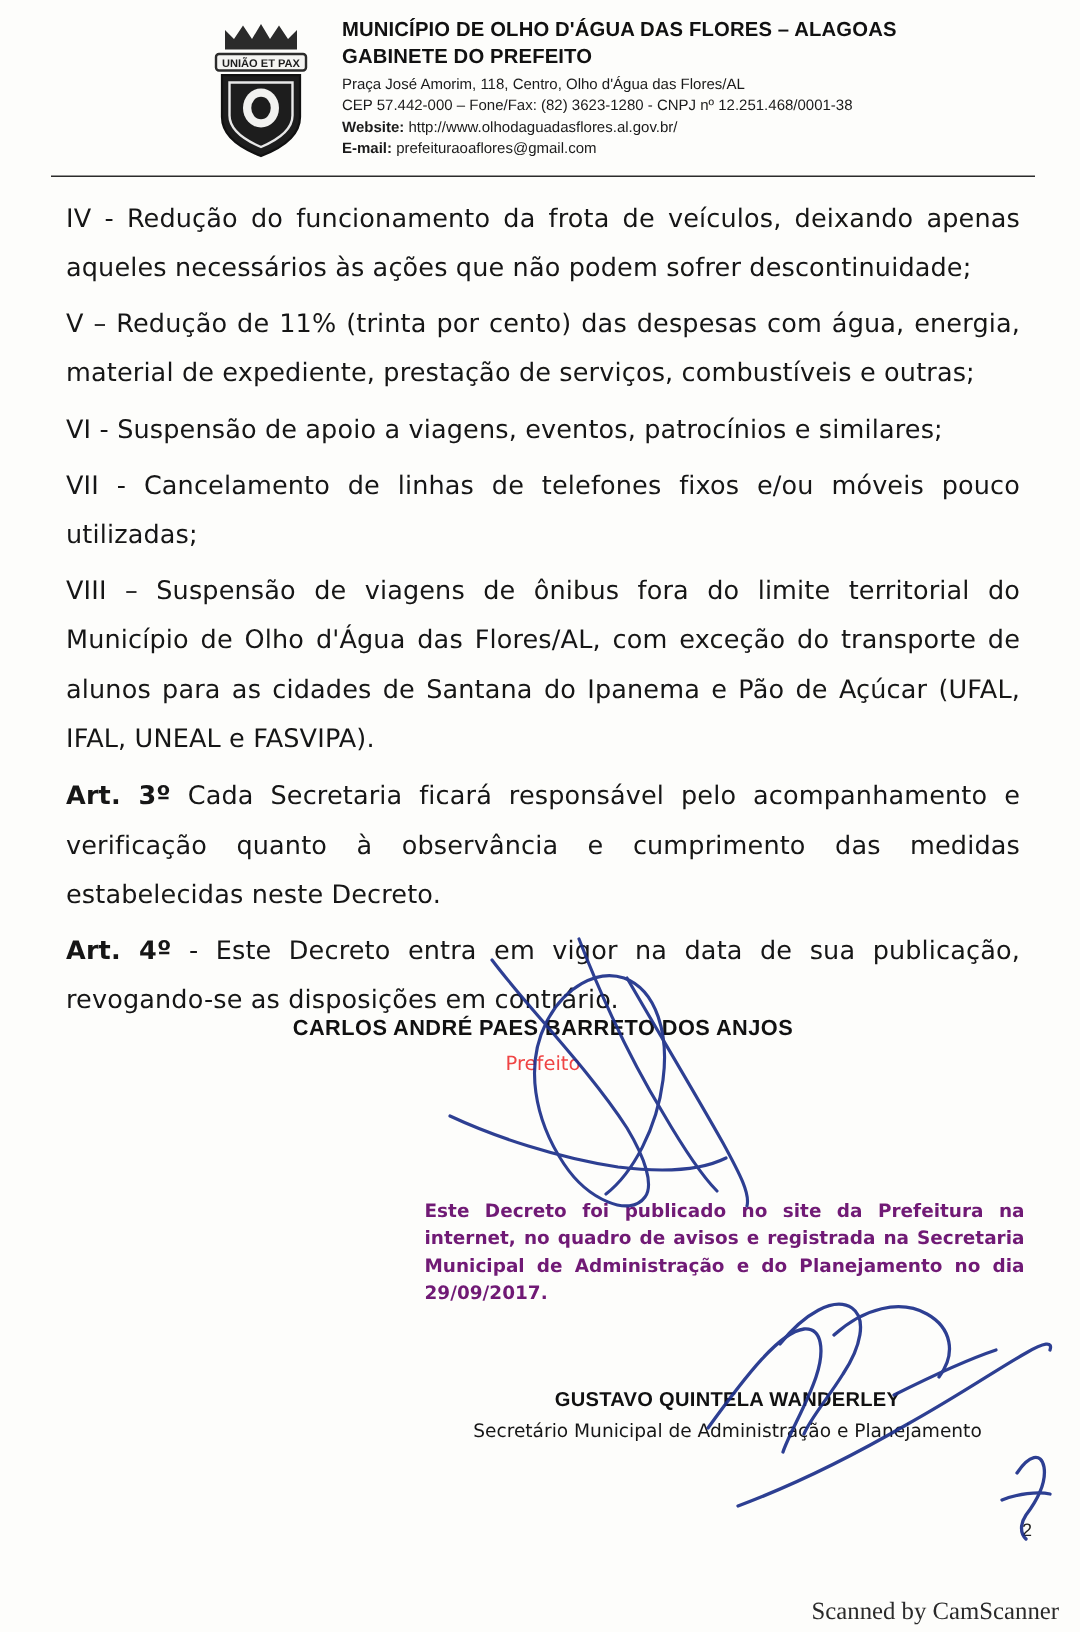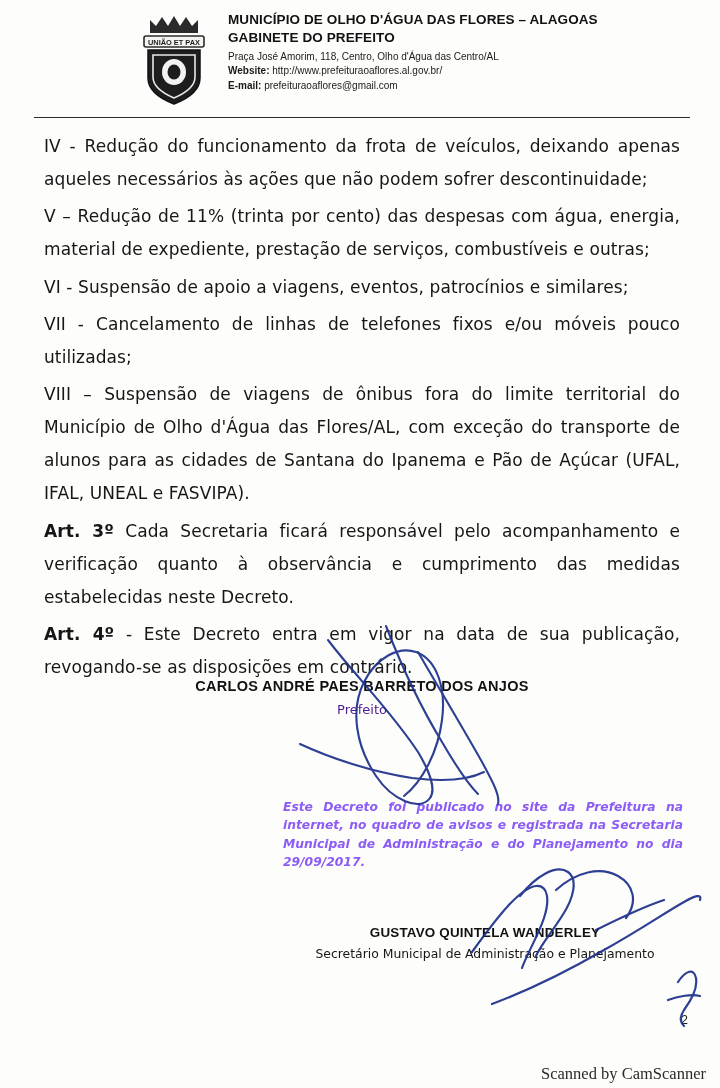--- a/index.html
+++ b/index.html
@@ -112,35 +112,34 @@
     font-family: "Liberation Sans", sans-serif;
     font-weight: bold;
     font-size: 14.5px;
     letter-spacing: .3px;
     color: #111;
   }
   .sig-role {
     font-family: "DejaVu Sans", sans-serif;
     font-size: 13px;
     margin-top: 8px;
-    color: #4c1d95;
+    color: #ef4444;
   }
 
   .pub-note {
     position: absolute;
     top: 798px;
     left: 283px;
     width: 400px;
     font-family: "DejaVu Sans", sans-serif;
-    font-style: italic;
     font-weight: bold;
     font-size: 12.3px;
     line-height: 1.5;
     text-align: justify;
-    color: #8b5cf6;
+    color: #701a75;
   }
 
   .sig-sec {
     position: absolute;
     top: 925px;
     left: 280px;
     width: 410px;
     text-align: center;
   }
   .sig-sec-name {
@@ -204,24 +203,25 @@
         <path d="M23 43 L65 43 L65 65 Q65 77 44 86 Q23 77 23 65 Z" fill="none" stroke="#e8e8e8" stroke-width="1.6"></path>
         <ellipse cx="44" cy="60" rx="12" ry="13" fill="#f2f2f0"></ellipse>
         <ellipse cx="44" cy="60" rx="6.5" ry="7.5" fill="#1d1d1d"></ellipse>
       </svg>
     </div>
 
     <div class="lh-text">
       <div class="lh-l1">MUNICÍPIO DE OLHO D'ÁGUA DAS FLORES – ALAGOAS</div>
       <div class="lh-l2">GABINETE DO PREFEITO</div>
       <div class="lh-small">
-        <div>Praça José Amorim, 118, Centro, Olho d'Água das Centro/AL</div>
+        <div>Praça José Amorim, 118, Centro, Olho d'Água das Flores/AL</div>
+        <div>CEP 57.442-000 – Fone/Fax: (82) 3623-1280 - CNPJ nº 12.251.468/0001-38</div>
         <div>
           <span class="b">Website:</span>
-          <span>http://www.prefeituraoaflores.al.gov.br/</span>
+          <span>http://www.olhodaguadasflores.al.gov.br/</span>
         </div>
         <div>
           <span class="b">E-mail:</span>
           <span>prefeituraoaflores@gmail.com</span>
         </div>
       </div>
     </div>
   </div>
 
   <div class="rule"></div>

